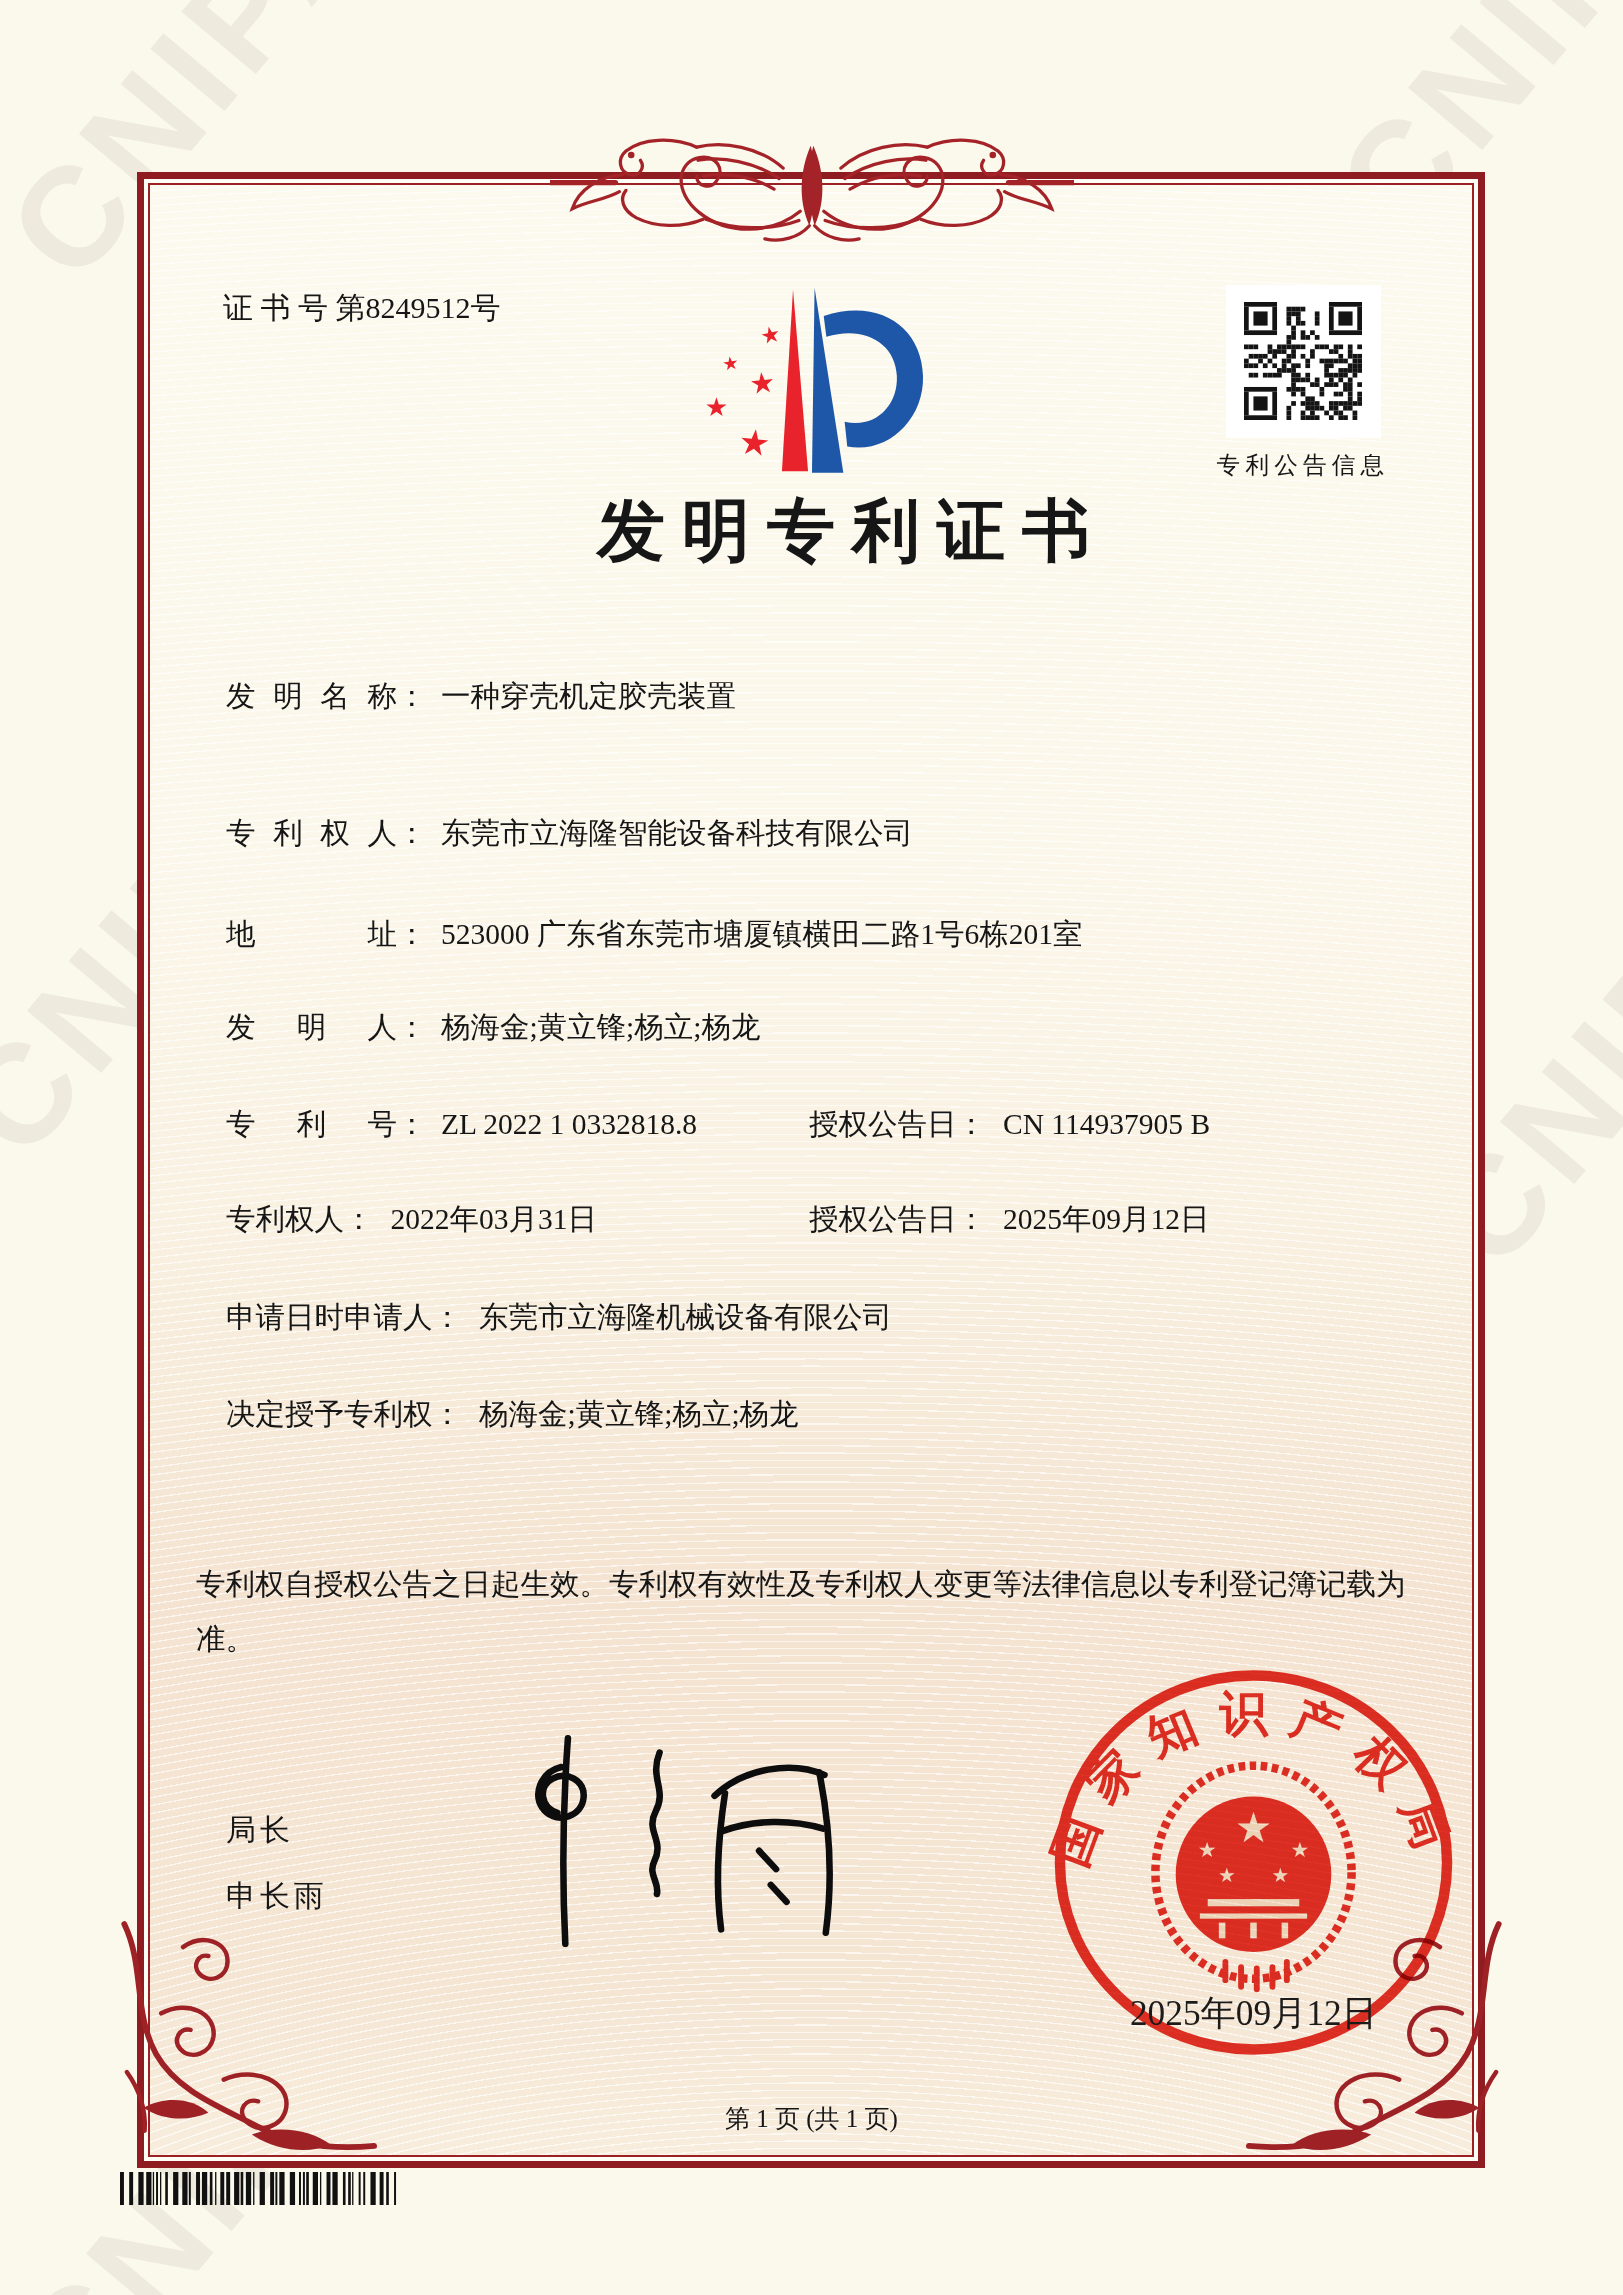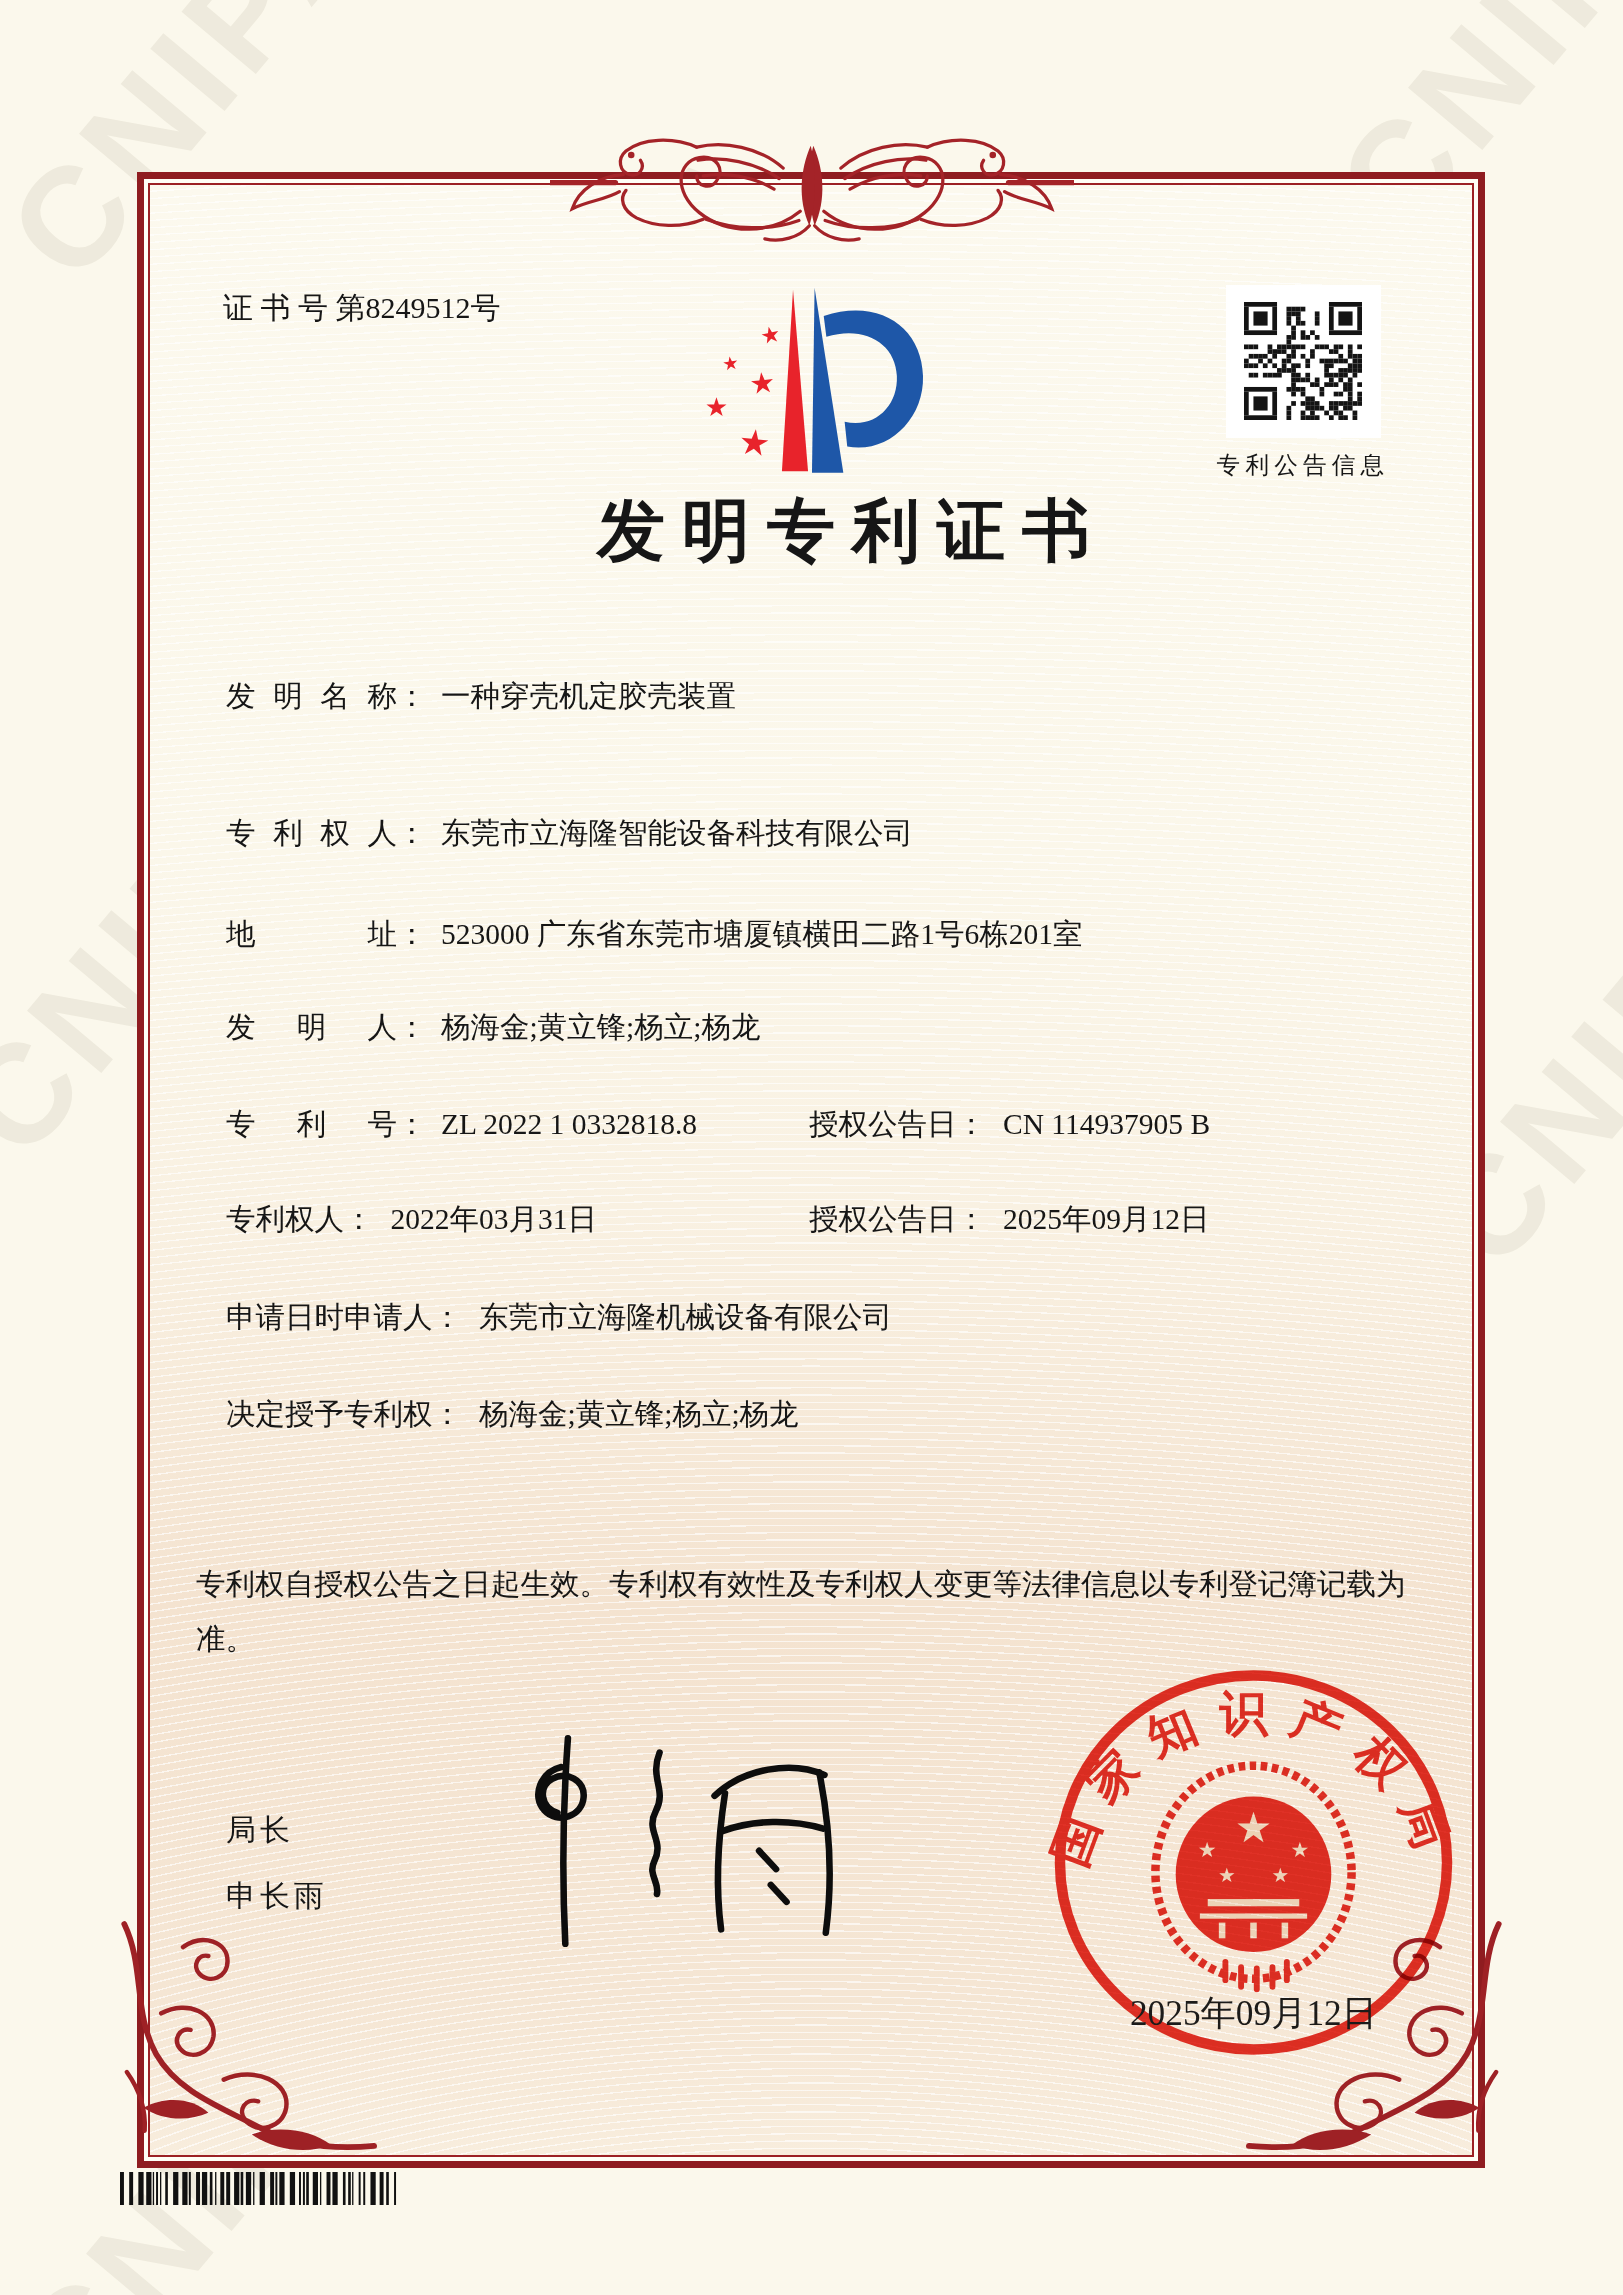--- a/index.html
+++ b/index.html
@@ -439,20 +439,21 @@
         <path d="M282 452 v 28"></path>
           <path d="M306 460 v 30"></path>
           <path d="M330 462 v 32"></path>
         <path d="M354 460 v 30"></path>
           <path d="M376 452 v 28"></path>
       </g>
     </g>
     <text x="325" y="548" text-anchor="middle" font-size="54" fill="#101010" font-family="'Liberation Serif','DejaVu Serif',serif">2025年09月12日</text>
   </svg>
 
+  <div class="page-indicator">第 1 页 (共 1 页)</div>
   <svg id="barcode" class="barcode" viewBox="0 0 424 50" preserveAspectRatio="none" fill="#111">
       <rect x="0" y="0" width="6" height="50"></rect>
       <rect x="14" y="0" width="6" height="50"></rect>
       <rect x="28" y="0" width="8" height="50"></rect>
       <rect x="40" y="0" width="8" height="50"></rect>
       <rect x="50" y="0" width="2" height="50"></rect>
       <rect x="55" y="0" width="3" height="50"></rect>
       <rect x="61" y="0" width="2" height="50"></rect>
       <rect x="69" y="0" width="4" height="50"></rect>
       <rect x="81" y="0" width="8" height="50"></rect>

